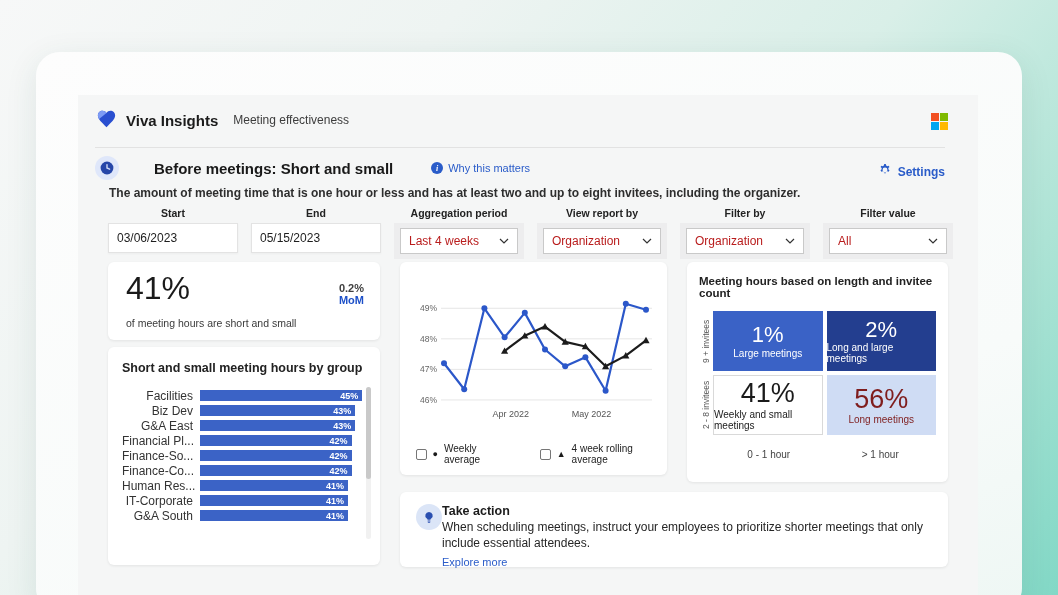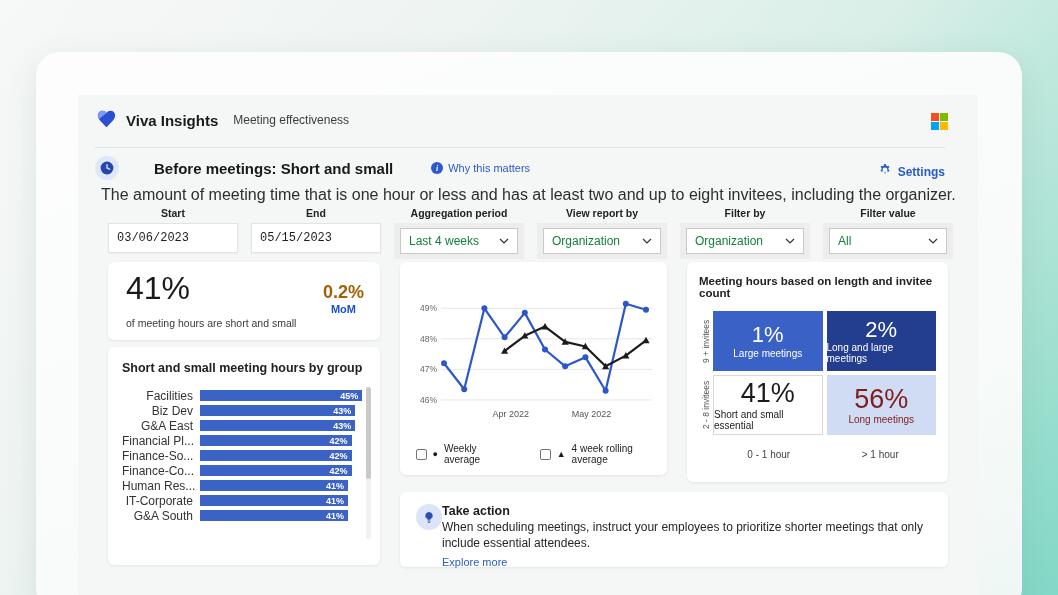--- a/index.html
+++ b/index.html
@@ -27,45 +27,45 @@
   .clock-wrap { width:24px; height:24px; border-radius:50%; background:#dfe7fa;
     display:flex; align-items:center; justify-content:center; }
   .page-title { font-size:15px; font-weight:bold; color:#191919; margin-left:11px; }
   .why-link { display:flex; align-items:center; margin-left:14px; cursor:pointer; }
   .info-dot { width:12px; height:12px; border-radius:50%; background:#2a5cc9; color:#fff;
     font-size:8px; font-weight:bold; display:flex; align-items:center; justify-content:center;
     font-family:"Liberation Serif", serif; font-style:italic; }
   .why-text { font-size:11px; color:#2a5cc9; margin-left:5px; }
   .settings { position:absolute; right:33px; top:68px; display:flex; align-items:center;
     gap:6px; color:#2a5cc9; font-size:12px; font-weight:bold; cursor:pointer; }
-  .desc { position:absolute; left:23px; top:91px; font-size:16px; color:#2e2e2e; }
+  .desc { position:absolute; left:31px; top:91px; font-size:12px; color:#2e2e2e;font-weight:bold; }
 
   
   .filters { position:absolute; left:30px; top:112px; display:flex; gap:13px;text-align:center; }
   .fgroup { width:130px; }
   .flabel { font-size:10.5px; font-weight:bold; color:#222; margin-bottom:4px; }
   .finput { background:#fff; border:1px solid #e3e3e3; height:30px; font-size:12px;
     color:#1d1d1d; display:flex; align-items:center; padding:0 8px;
-    box-shadow:0 1px 2px rgba(0,0,0,.04); cursor:text;font-family:Liberation Mono, monospace; }
+    box-shadow:0 1px 2px rgba(0,0,0,.04); cursor:text; }
   .fselwrap { background:#ededee; padding:5px 6px; }
   .fselect { background:#fff; border:1px solid #c9c9c9; height:26px; font-size:12px;
-    color:#15803d; display:flex; align-items:center; justify-content:space-between;
+    color:#b91c1c; display:flex; align-items:center; justify-content:space-between;
     padding:8px 8px; cursor:pointer;gap:7px; }
 
   
   .card { position:absolute; background:#fff; border-radius:6px;
     box-shadow:0 1px 3px rgba(0,0,0,.08); }
   .card-title { font-size:12.5px; font-weight:bold; color:#222; }
 
   
   #kpi-card { left:30px; top:167px; width:272px; height:78px; }
   .kpi-value { position:absolute; left:18px; top:8px; font-size:32px; color:#1a1a1a; }
   .kpi-caption { position:absolute; left:18px; bottom:11px; font-size:10.5px; color:#3a3a3a; }
   .kpi-delta { position:absolute; right:16px; top:20px; text-align:center; }
-  .kpi-delta .dv { font-size:18px; font-weight:bold; color:#a16207; }
+  .kpi-delta .dv { font-size:11px; font-weight:bold; color:#404040; }
   .kpi-delta .dc { font-size:11px; font-weight:bold; color:#1d50c8; }
 
   
   #bar-card { left:30px; top:252px; width:272px; height:218px; padding:14px 14px 26px 14px; }
   #bar-rows { margin-top:13px; }
   .brow { display:flex; align-items:center; height:15px; }
   .brow .blabel { width:78px; font-size:12px; color:#333; text-align:right; padding-right:7px;
     white-space:nowrap; overflow:hidden; }
   .brow .btrack { flex:1; height:11px; position:relative; }
   .brow .bbar { height:11px; display:flex; align-items:center; justify-content:flex-end; cursor:pointer; }
@@ -356,21 +356,21 @@
           <div class="mcell" id="cell-0-0" style="background: rgb(58, 98, 198); color: rgb(255, 255, 255);">
             <div class="cv-lg">1%</div>
             <div class="cl">Large meetings</div>
           </div>
           <div class="mcell" id="cell-0-1" style="background: rgb(35, 62, 143); color: rgb(255, 255, 255);">
             <div class="cv-lg">2%</div>
             <div class="cl">Long and large meetings</div>
           </div>
           <div class="mcell" id="cell-1-0" style="background: rgb(255, 255, 255); color: rgb(26, 26, 26); border: 1px solid rgb(217, 217, 217);">
             <div class="cv-xl">41%</div>
-            <div class="cl">Short and small essential</div>
+            <div class="cl">Weekly and small meetings</div>
           </div>
           <div class="mcell" id="cell-1-1" style="background: rgb(207, 220, 244); color: #7f1d1d;">
             <div class="cv-xl">56%</div>
             <div class="cl">Long meetings</div>
           </div>
         </div>
       </div>
       <div class="mcollabs">
         <div class="mcollab">0 - 1 hour</div>
         <div class="mcollab">&gt; 1 hour</div>

